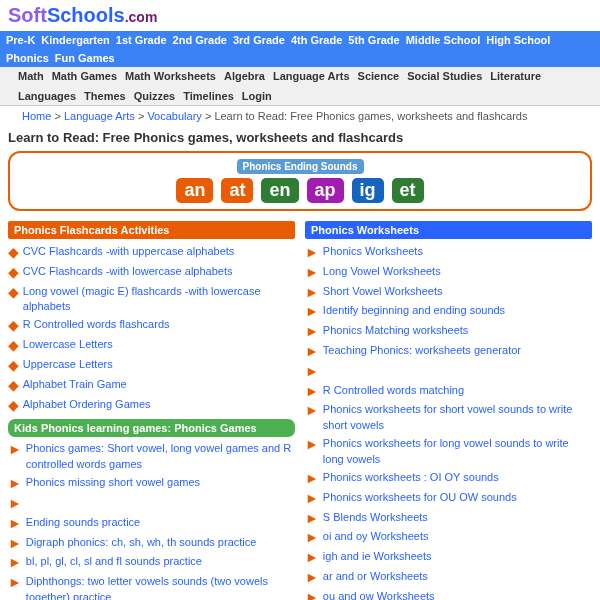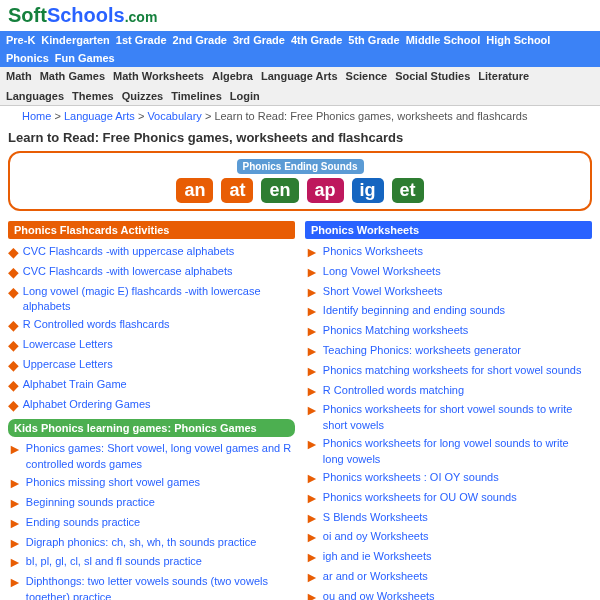--- a/index.html
+++ b/index.html
@@ -1,27 +1,27 @@
 <!DOCTYPE html>
 <html><head>
   <meta charset="utf-8">
   <style>
     * { margin: 0; padding: 0; box-sizing: border-box; }
     body { font-family: Arial, sans-serif; font-size: 12px; background: #fff; width: 600px; }
 
     
     .top-logo { background: #fff; padding: 4px 8px; }
-    .top-logo span.soft { color: #15803d; font-size: 20px; font-weight: bold; }
+    .top-logo span.soft { color: #8b5cf6; font-size: 20px; font-weight: bold; }
     .top-logo span.schools { color: #2962ff; font-size: 20px; font-weight: bold; }
-    .top-logo span.com { color: #15803d; font-size: 14px; font-weight: bold; }
+    .top-logo span.com { color: #701a75; font-size: 14px; font-weight: bold; }
 
     .nav-primary { background: #3b82f6; padding: 3px 6px; display: flex; gap: 6px; flex-wrap: wrap; }
     .nav-primary a { color: #fff; text-decoration: none; font-size: 11px; font-weight: bold; }
 
-    .nav-secondary { background: #f0f0f0; padding: 3px 6px; display: flex; gap: 8px; flex-wrap: wrap; border-bottom: 1px solid #ccc; }
+    .nav-secondary { background: #f0f0f0; padding: 3px 18px; display: flex; gap: 8px; flex-wrap: wrap; border-bottom: 1px solid #ccc; }
     .nav-secondary a { color: #333; text-decoration: none; font-size: 11px; font-weight: bold; }
 
     .breadcrumb { font-size: 11px; padding: 4px 8px; color: #555; margin-left: 14px; }
     .breadcrumb a { color: #2962ff; text-decoration: none; }
 
     .page-title { font-size: 13px; font-weight: bold; color: #333; padding: 4px 8px 6px 8px; }
 
     
     .phonics-banner { margin: 0 8px 10px 8px; border: 2px solid #e85d04; border-radius: 12px; background: #fff; padding: 6px 10px; display: flex; flex-direction: column; align-items: center; }
     .phonics-banner .badge { background: #5b9bd5; color: #fff; font-size: 10px; font-weight: bold; border-radius: 4px; padding: 2px 6px; margin-bottom: 4px; }
@@ -88,21 +88,21 @@
 </div>
 
 <div class="page-title">Learn to Read: Free Phonics games, worksheets and flashcards</div>
 
 <div class="phonics-banner">
   <div class="badge">Phonics Ending Sounds</div>
   <div class="sounds">
   <span class="sound-chip" style="background: rgb(232, 93, 4);">an</span>
       <span class="sound-chip" style="background: rgb(232, 93, 4);">at</span>
       <span class="sound-chip" style="background: rgb(46, 125, 50);">en</span>
-      <span class="sound-chip" style="background: #be185d;">ap</span>
+      <span class="sound-chip" style="background: #a21caf;">ap</span>
       <span class="sound-chip" style="background: rgb(21, 101, 192);">ig</span>
       <span class="sound-chip" style="background: rgb(46, 125, 50);">et</span>
     </div>
 </div>
 
 <div class="two-col">
 
   <div class="col-left">
     <div class="section-header">Phonics Flashcards Activities</div>
     <div>
@@ -144,21 +144,20 @@
       <div class="list-item">
           <span class="bullet orange-arrow">►</span>
           <a>Phonics games: Short vowel, long vowel games and R controlled words games</a>
         </div>
       <div class="list-item">
           <span class="bullet orange-arrow">►</span>
           <a>Phonics missing short vowel games</a>
         </div>
       <div class="list-item">
           <span class="bullet orange-arrow">►</span>
-          <a>Beginning sounds practice</a>
         </div>
       <div class="list-item">
           <span class="bullet orange-arrow">►</span>
           <a>Ending sounds practice</a>
         </div>
       <div class="list-item">
           <span class="bullet orange-arrow">►</span>
           <a>Digraph phonics: ch, sh, wh, th sounds practice</a>
         </div>
       <div class="list-item">
@@ -195,21 +194,20 @@
       <div class="list-item">
           <span class="bullet orange-arrow">►</span>
           <a>Phonics Matching worksheets</a>
         </div>
       <div class="list-item">
           <span class="bullet orange-arrow">►</span>
           <a>Teaching Phonics: worksheets generator</a>
         </div>
       <div class="list-item">
           <span class="bullet orange-arrow">►</span>
-          <a>Phonics matching worksheets for short vowel sounds</a>
         </div>
       <div class="list-item">
           <span class="bullet orange-arrow">►</span>
           <a>R Controlled words matching</a>
         </div>
       <div class="list-item">
           <span class="bullet orange-arrow">►</span>
           <a>Phonics worksheets for short vowel sounds to write short vowels</a>
         </div>
       <div class="list-item">

